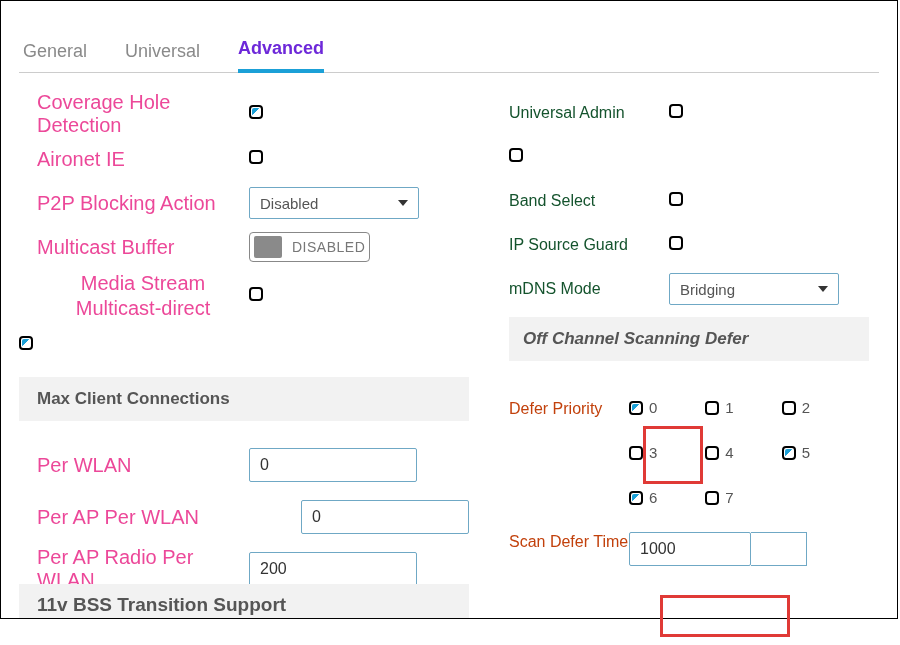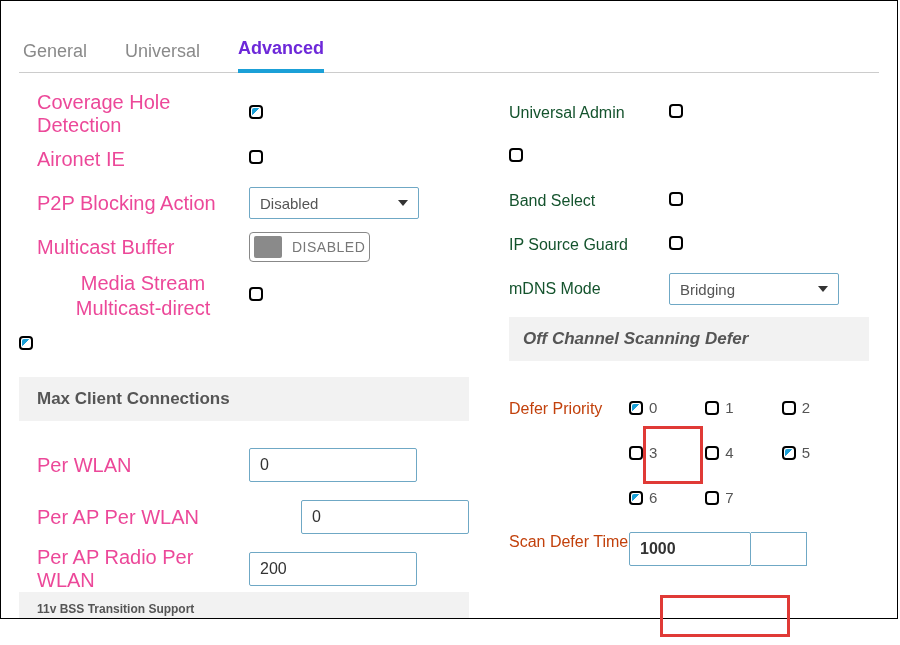--- a/index.html
+++ b/index.html
@@ -163,21 +163,21 @@
     width: 168px;
     border-radius: 2px;
     font-size: 16px;
     color: #333;
     padding: 0 10px;
     outline: none;
     background: #fff;
   }
   .text-input.scan {
     width: 122px;
-    font-weight: 700;
+    font-weight: 400;
   }
   .scan-wrap {
     display: inline-flex;
     position: relative;
   }
   .scan-extra {
     border: 1px solid #6fa8c5;
     border-left: none;
     width: 56px;
     height: 34px;
@@ -231,21 +231,21 @@
     left: 659px;
     top: 594px;
     width: 130px;
     height: 42px;
   }
 
   .bottom-cut {
     background: #f2f2f2;
     font-weight: 700;
     color: #555;
-    font-size: 12px;
+    font-size: 19px;
     padding: 10px 18px 2px 18px;
     margin-top: 18px;
     position: absolute;
     left: 18px;
     bottom: 0;
     width: 450px;
   }
 </style>
 </head>
 <body>

